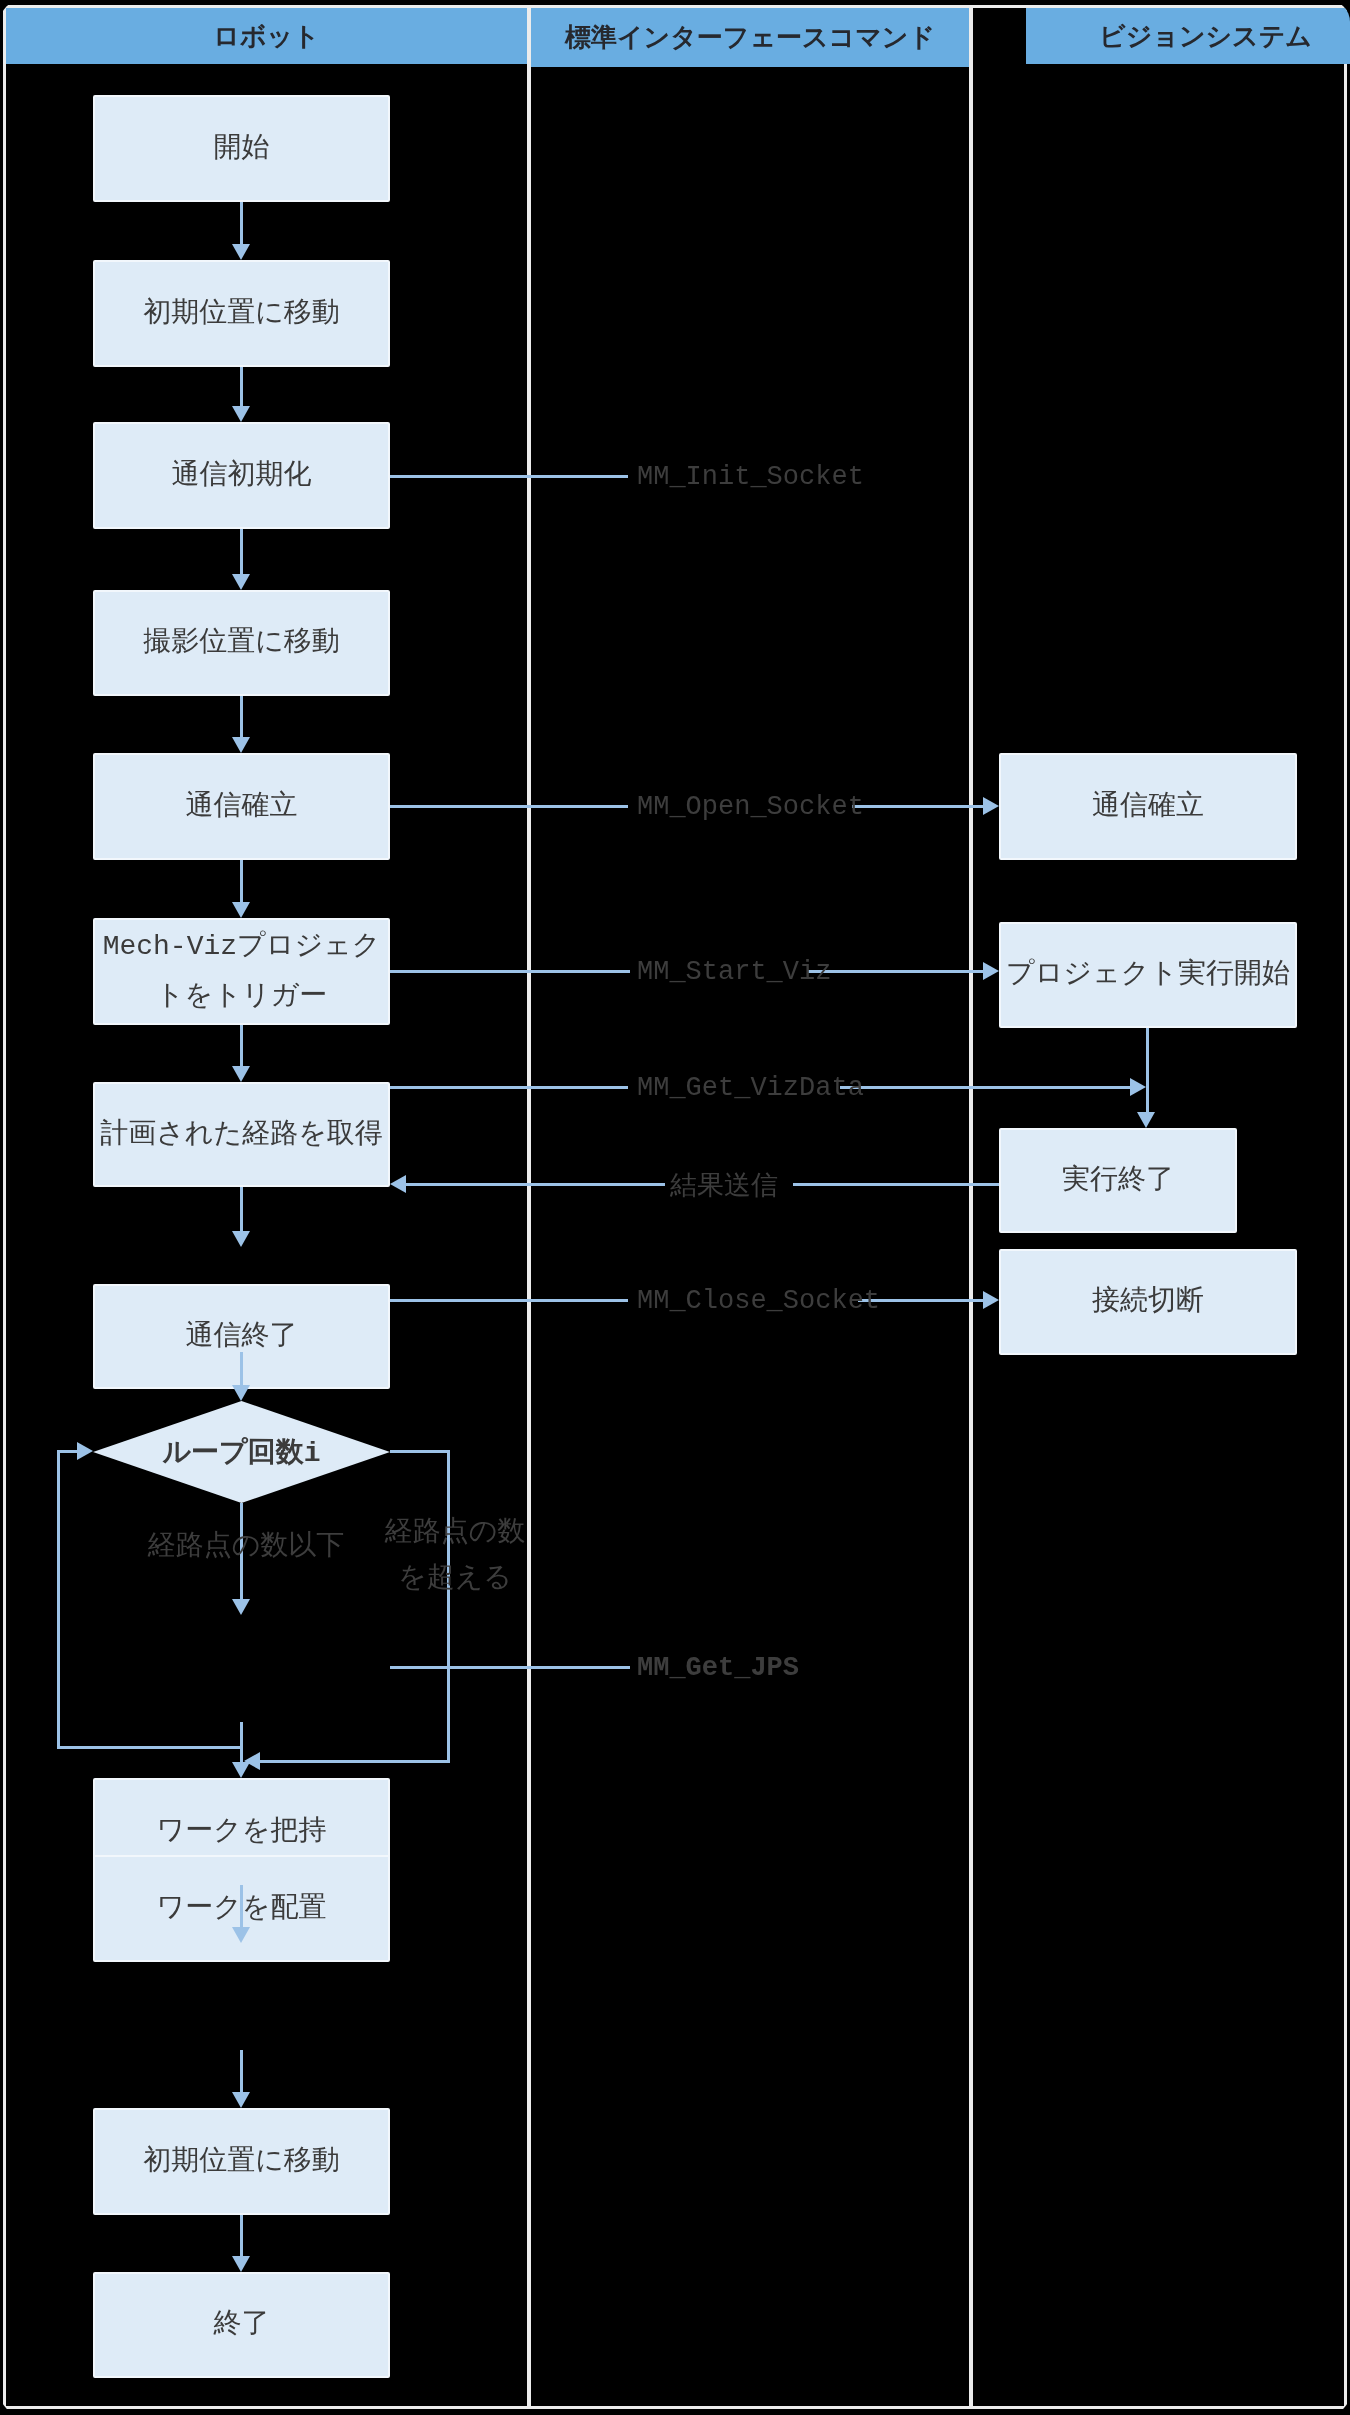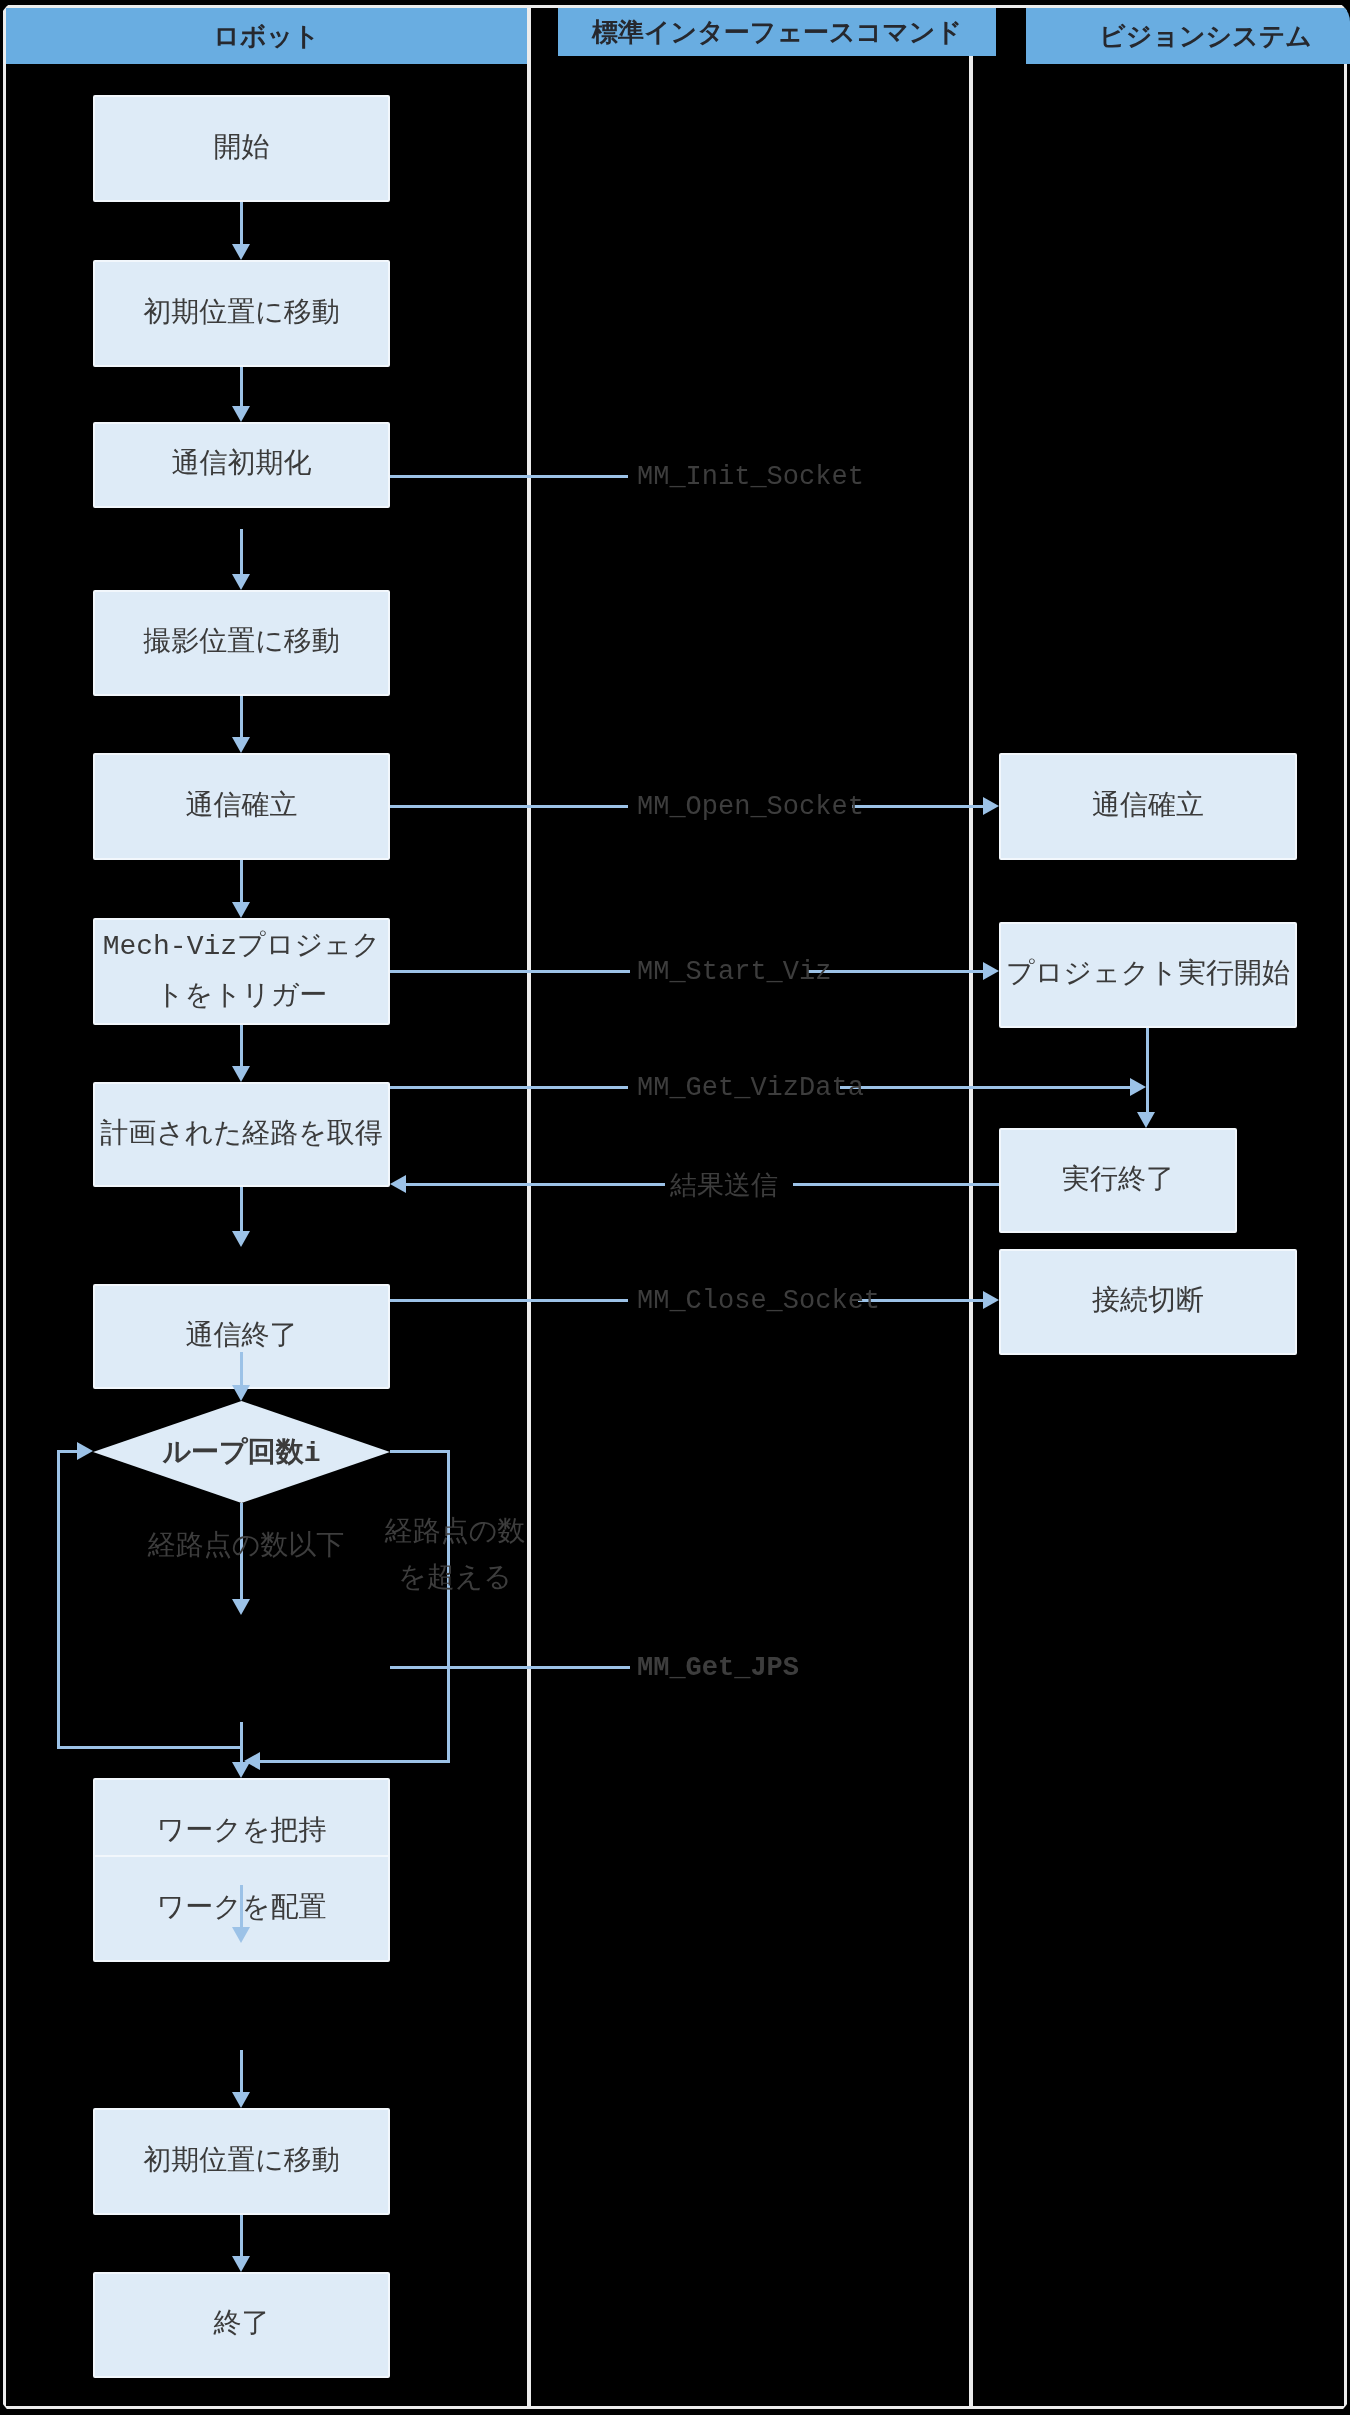--- a/index.html
+++ b/index.html
@@ -39,34 +39,34 @@
 
 <div id="stage">
 
   <div class="frame" style="left:3px;top:5px;width:1344px;height:2404px;"></div>
   <div class="vgrid" style="left:527px;top:8px;height:2399px;"></div>
   <div class="vgrid" style="left:969px;top:8px;height:2399px;"></div>
 
   <div class="hcell" style="left:6px;top:8px;width:521px;height:56px;">
     <span>ロボット</span>
   </div>
-  <div class="hcell" style="left:558px;top:8px;width:438px;height:48px;text-align:center;">
+  <div class="hcell" style="left:531px;top:8px;width:438px;height:59px;text-align:center;">
     <span>標準インターフェースコマンド</span>
   </div>
   <div class="hcell" style="left:1026px;top:8px;width:359px;height:56px;">
     <span>ビジョンシステム</span>
   </div>
 
   <div class="node" style="left:93px;top:95px;width:297px;height:107px;">
     <span>開始</span>
     </div>
   <div class="node" style="left:93px;top:260px;width:297px;height:107px;">
     <span>初期位置に移動</span>
     </div>
-  <div class="node" style="left:93px;top:422px;width:297px;height:86px;">
+  <div class="node" style="left:93px;top:422px;width:297px;height:107px;">
     <span>通信初期化</span>
     </div>
   <div class="node" style="left:93px;top:590px;width:297px;height:106px;">
     <span>撮影位置に移動</span>
     </div>
   <div class="node" style="left:93px;top:753px;width:297px;height:107px;">
     <span>通信確立</span>
     </div>
   <div class="node" style="left:93px;top:918px;width:297px;height:107px;">
     <span>Mech-Vizプロジェク</span>

